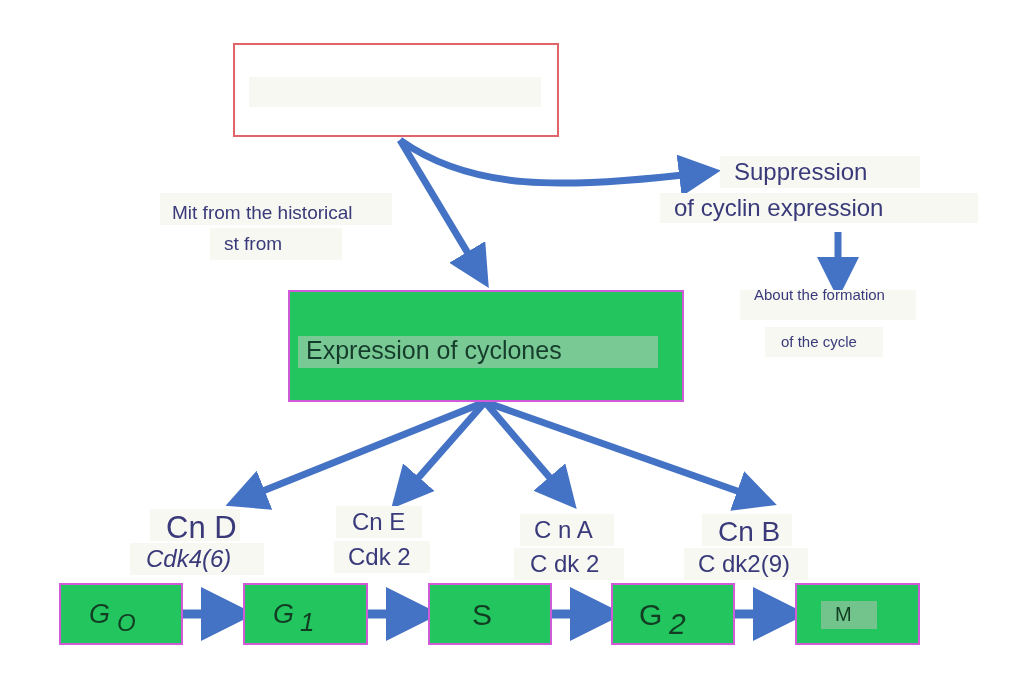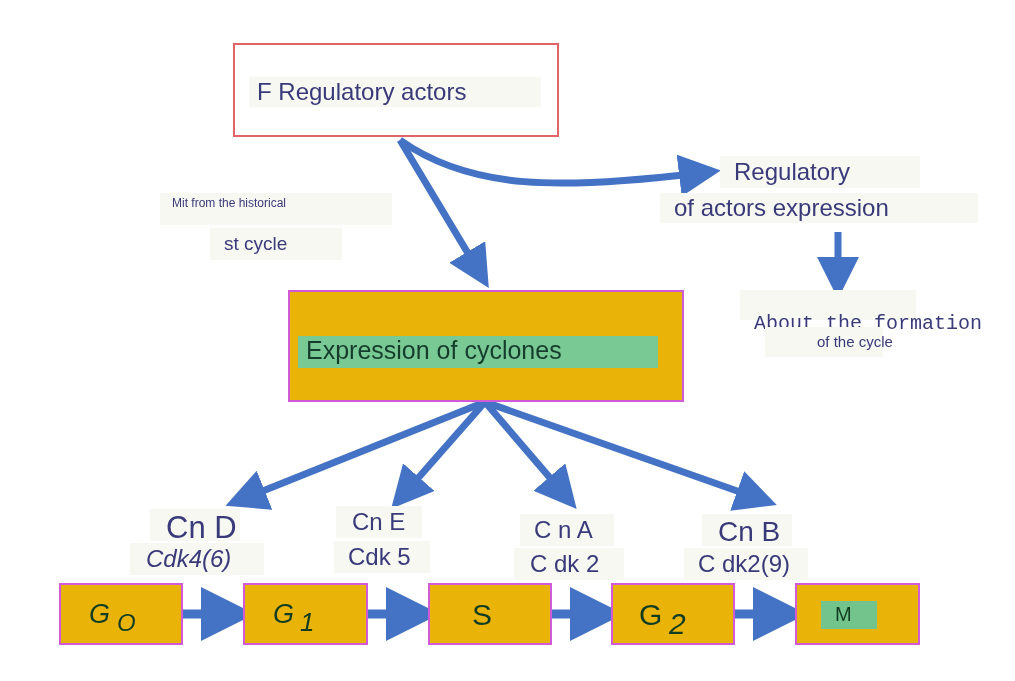--- a/index.html
+++ b/index.html
@@ -1,21 +1,21 @@
 <!DOCTYPE html>
 <html><head>
 <meta charset="utf-8">
 <style>
   html, body { margin: 0; padding: 0; background: #ffffff; }
   body { width: 1015px; height: 681px; position: relative; overflow: hidden;
          font-family: "Liberation Sans", "DejaVu Sans", sans-serif; }
   .abs { position: absolute; }
   .label-bg { position: absolute; background: #f6f8f1; }
   .txt { position: absolute; color: #3a3a7a; white-space: nowrap; }
-  .green-box { position: absolute; background: #eab308; border: 2px solid #d05ad8; box-sizing: border-box; }
+  .green-box { position: absolute; background: #22c55e; border: 2px solid #d05ad8; box-sizing: border-box; }
   .phase-text { position: absolute; color: #123d22; white-space: nowrap; }
   svg.arrows { position: absolute; left: 0; top: 0; }
 </style>
 </head>
 <body>
 
 <svg class="arrows" width="1015" height="681">
   <defs>
     <marker id="ah" markerWidth="6" markerHeight="6" refX="3" refY="3" orient="auto" markerUnits="strokeWidth">
       <path d="M0,0 L6,3 L0,6 z" fill="#4472c4"></path>
@@ -34,52 +34,51 @@
   <line x1="485" y1="402" x2="757" y2="498" stroke="#4472c4" stroke-width="7" marker-end="url(#ah)"></line>
 
   <line x1="183" y1="614" x2="228" y2="614" stroke="#4472c4" stroke-width="9" marker-end="url(#ah)"></line>
   <line x1="368" y1="614" x2="413" y2="614" stroke="#4472c4" stroke-width="9" marker-end="url(#ah)"></line>
   <line x1="552" y1="614" x2="597" y2="614" stroke="#4472c4" stroke-width="9" marker-end="url(#ah)"></line>
   <line x1="735" y1="614" x2="780" y2="614" stroke="#4472c4" stroke-width="9" marker-end="url(#ah)"></line>
 </svg>
 
 <div class="abs" style="left:233px; top:43px; width:326px; height:94px; border:2px solid #e06468; box-sizing:border-box; background:#fff;">
   <div class="abs" style="left:14px; top:32px; width:292px; height:30px; background:#f6f8f1;"></div>
-  <span class="txt" style="left:22px; top:33px; font-size:24px;">F Regulatory actors</span>
 </div>
 
 <div class="label-bg" style="left:160px; top:193px; width:232px; height:32px;"></div>
-<span class="txt" style="left:172px; top:196px; font-size:12px;">Mit from the historical</span>
+<span class="txt" style="left:172px; top:202px; font-size:19px;">Mit from the historical</span>
 <div class="label-bg" style="left:210px; top:228px; width:132px; height:32px;"></div>
-<span class="txt" style="left:224px; top:233px; font-size:19px;">st cycle</span>
+<span class="txt" style="left:224px; top:233px; font-size:19px;">st from</span>
 
 <div class="label-bg" style="left:720px; top:156px; width:200px; height:32px;"></div>
-<span class="txt" style="left:734px; top:158px; font-size:24px;">Regulatory</span>
+<span class="txt" style="left:734px; top:158px; font-size:24px;">Suppression</span>
 <div class="label-bg" style="left:660px; top:193px; width:318px; height:30px;"></div>
-<span class="txt" style="left:674px; top:194px; font-size:24px;">of actors expression</span>
+<span class="txt" style="left:674px; top:194px; font-size:24px;">of cyclin expression</span>
 
 <div class="label-bg" style="left:740px; top:290px; width:176px; height:30px;"></div>
-<span class="txt" style="left:754px; top:312px; font-size:20px;font-family:Liberation Mono, monospace;">About the formation</span>
+<span class="txt" style="left:754px; top:286px; font-size:15px;">About the formation</span>
 <div class="label-bg" style="left:765px; top:327px; width:118px; height:30px;"></div>
-<span class="txt" style="left:781px; top:333px; font-size:15px;margin-left:36px;">of the cycle</span>
+<span class="txt" style="left:781px; top:333px; font-size:15px;">of the cycle</span>
 
 <div class="green-box" style="left:288px; top:290px; width:396px; height:112px;">
   <div class="abs" style="left:8px; top:44px; width:360px; height:32px; background:#78c993;"></div>
   <span class="phase-text" style="left:16px; top:44px; font-size:25px; color:#163d2c;">Expression of cyclones</span>
 </div>
 
 <div class="label-bg" style="left:150px; top:509px; width:90px; height:32px;"></div>
 <span class="txt" style="left:166px; top:510px; font-size:31px;">Cn D</span>
 <div class="label-bg" style="left:130px; top:543px; width:134px; height:32px;"></div>
 <span class="txt" style="left:146px; top:545px; font-size:24px;font-style:italic;">Cdk4(6)</span>
 
 <div class="label-bg" style="left:336px; top:506px; width:86px; height:32px;"></div>
 <span class="txt" style="left:352px; top:508px; font-size:24px;">Cn E</span>
 <div class="label-bg" style="left:334px; top:541px; width:96px; height:32px;"></div>
-<span class="txt" style="left:348px; top:543px; font-size:24px;">Cdk 5</span>
+<span class="txt" style="left:348px; top:543px; font-size:24px;">Cdk 2</span>
 
 <div class="label-bg" style="left:520px; top:514px; width:94px; height:32px;"></div>
 <span class="txt" style="left:534px; top:516px; font-size:24px;">C n A</span>
 <div class="label-bg" style="left:514px; top:548px; width:110px; height:32px;"></div>
 <span class="txt" style="left:530px; top:550px; font-size:24px;text-align:right;">C dk 2</span>
 
 <div class="label-bg" style="left:702px; top:514px; width:90px; height:32px;"></div>
 <span class="txt" style="left:718px; top:516px; font-size:28px;">Cn B</span>
 <div class="label-bg" style="left:684px; top:548px; width:124px; height:32px;"></div>
 <span class="txt" style="left:698px; top:550px; font-size:24px;">C dk2(9)</span>

